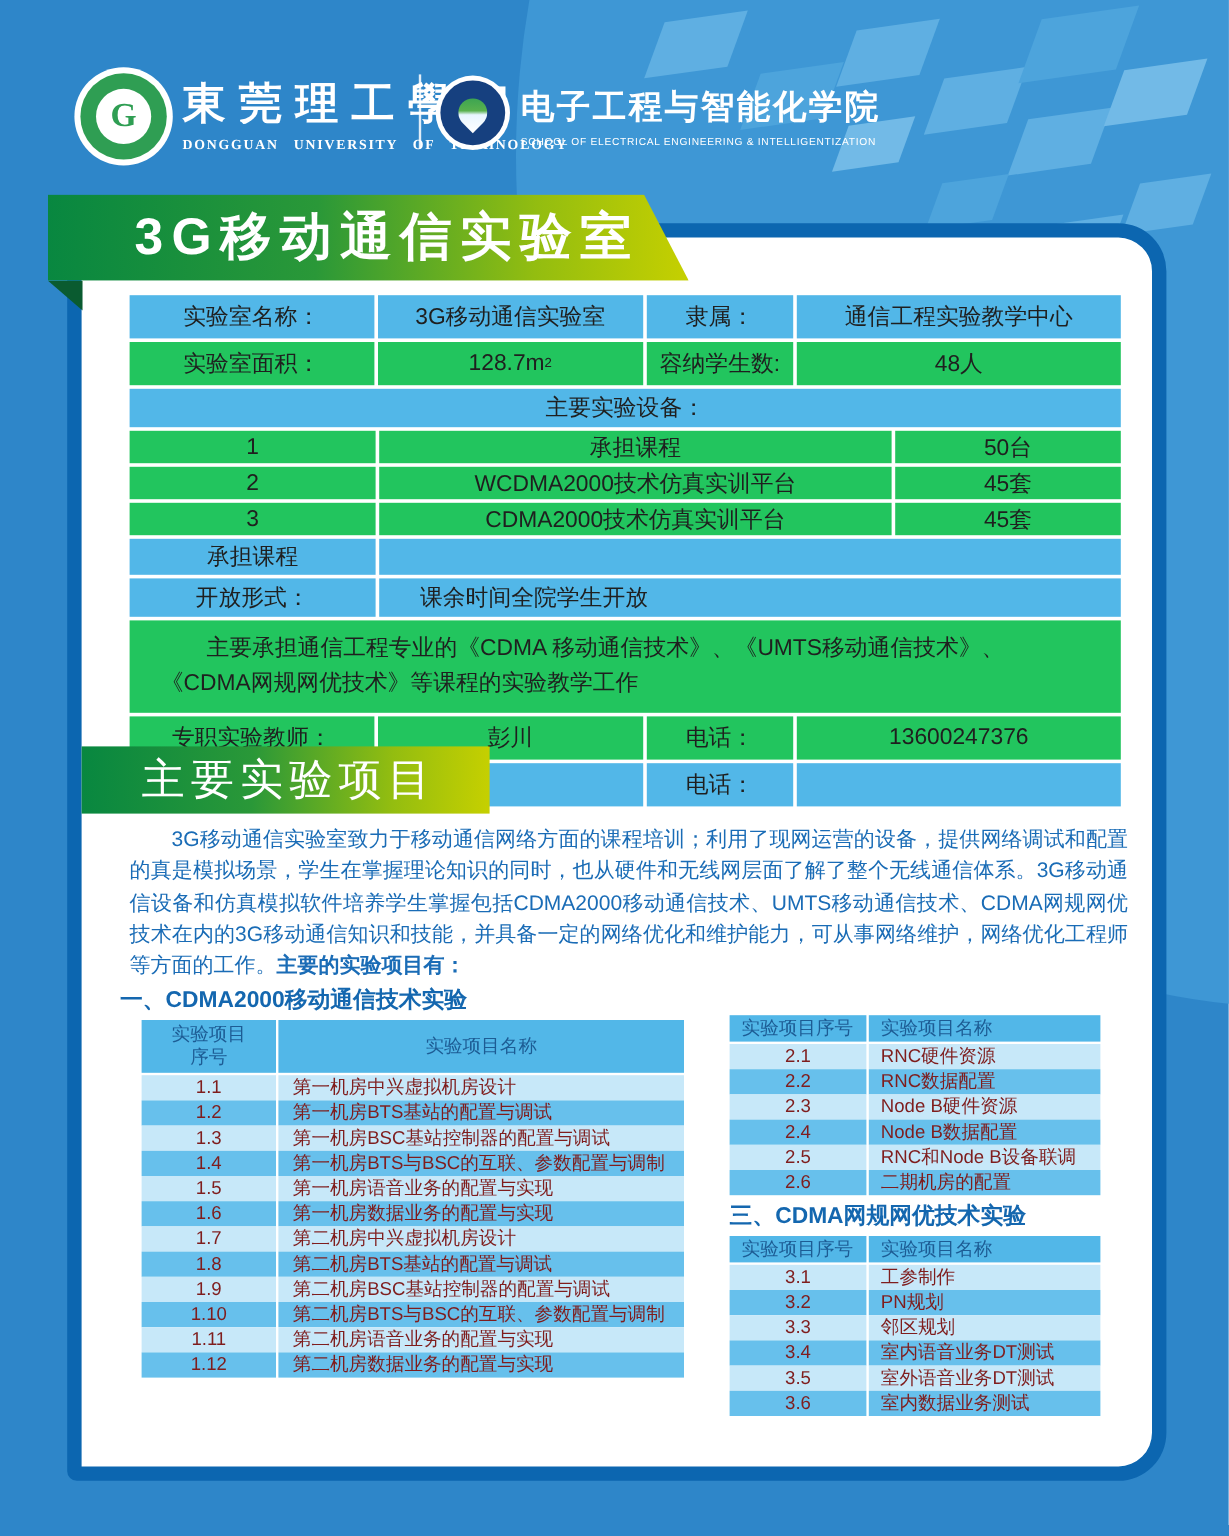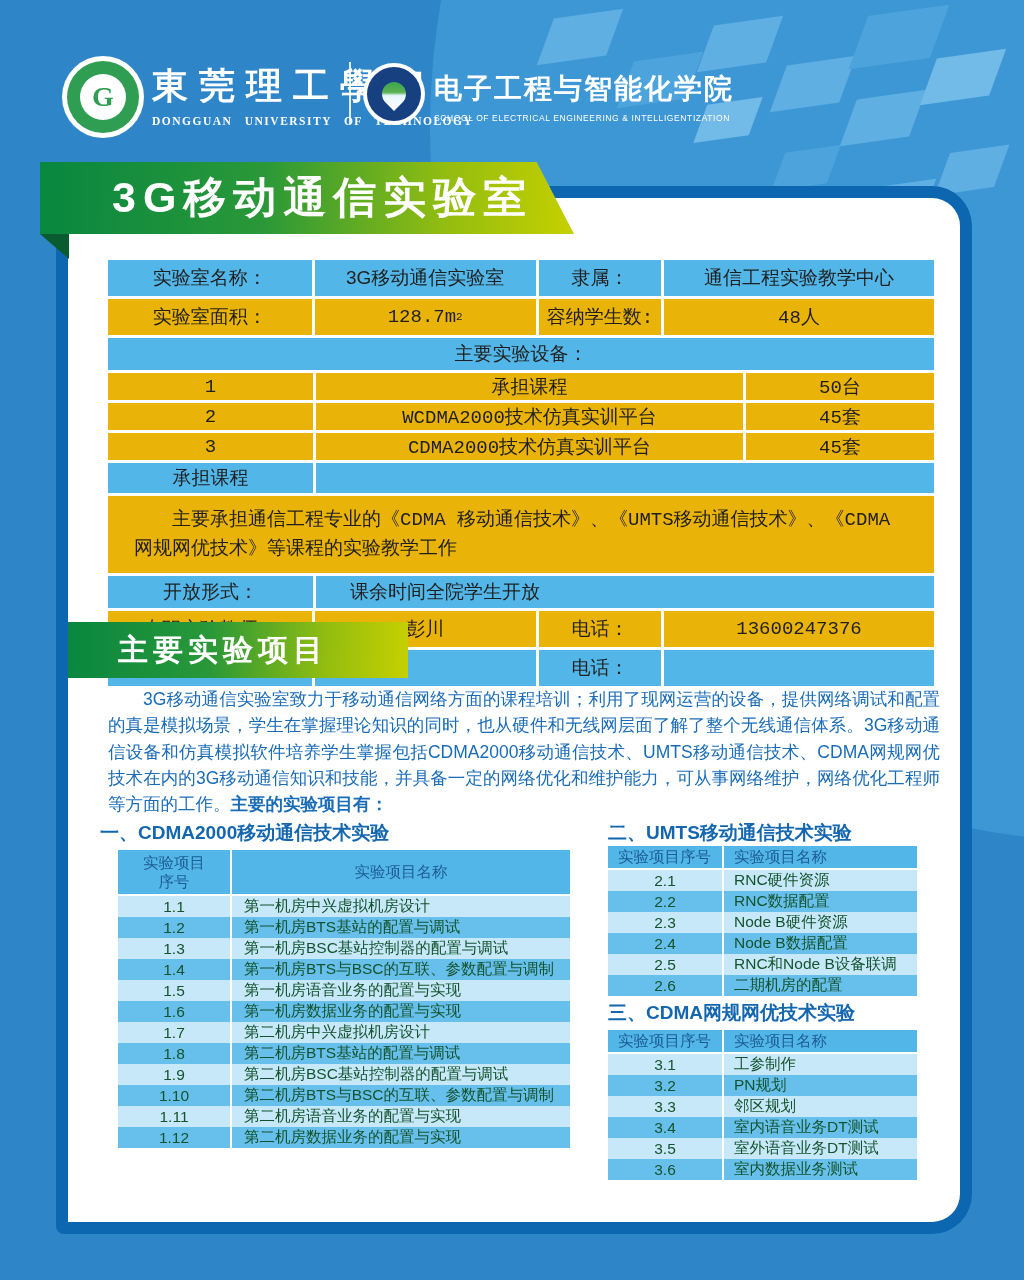--- a/index.html
+++ b/index.html
@@ -34,46 +34,46 @@
   
   .grad{background:linear-gradient(92deg,#088740 0%,#2A9838 42%,#93BD10 76%,#C6D000 100%);}
   .title-banner{position:absolute;left:40px;top:162px;width:534px;height:72px;
         clip-path:polygon(0 0,93% 0,100% 100%,0 100%);
         display:flex;align-items:center;padding-left:72px;box-sizing:border-box;}
   .title-banner span{font-size:43px;font-weight:bold;color:#fff;letter-spacing:7px;white-space:nowrap;}
   .fold{position:absolute;left:40px;top:234px;width:29px;height:25px;background:#0A5B30;
         clip-path:polygon(0 0,100% 0,100% 100%);}
   .sec-banner{position:absolute;left:68px;top:622px;width:340px;height:56px;display:flex;align-items:center;
         padding-left:50px;box-sizing:border-box;}
-  .sec-banner span{font-size:30px;font-weight:bold;color:#fff;letter-spacing:5px;white-space:nowrap;}
-  
-  .itable{position:absolute;left:108px;top:260px;width:826px;display:flex;flex-direction:column;gap:3px;}
+  .sec-banner span{font-size:36px;font-weight:normal;color:#fff;letter-spacing:5px;white-space:nowrap;}
+  
+  .itable{position:absolute;left:108px;top:246px;width:826px;display:flex;flex-direction:column;gap:3px;}
   .irow{display:flex;gap:3px;}
   .irow>div{display:flex;align-items:center;justify-content:center;font-size:19px;color:#1f1f1f;box-sizing:border-box;}
   .irow.m>div{background:#52B7E8;}
-  .irow.l>div{background:#eab308;font-family:Liberation Mono, monospace;}
+  .irow.l>div{background:#22c55e;}
   .w-c1{width:205px;} .w-c2{width:223px;} .w-c3{width:123px;} .w-c4{width:272px;}
   .w-mid{width:427px;} .w-qty{width:188px;} .w-rest{flex:1;}
   .h36{height:36px;} .h32{height:32px;} .h30{height:30px;} .h27{height:27px;}
   .desc-cell{justify-content:flex-start !important;text-align:left;padding:10px 26px;line-height:1.5;}
   .desc-cell p{margin:0;text-indent:2em;}
   .left-pad{justify-content:flex-start !important;padding-left:34px;}
   sup{font-size:11px;}
   
   .intro{position:absolute;left:108px;top:686px;width:832px;font-size:17.5px;line-height:1.5;
          color:#1A6CB6;text-align:justify;}
   .intro p{margin:0;text-indent:2em;}
   .intro b{font-weight:bold;}
   
   .sec-head{position:absolute;font-size:19px;font-weight:bold;color:#1467AF;white-space:nowrap;}
   .ptable{position:absolute;display:flex;flex-direction:column;gap:2px;justify-content:center;}
   .phead{display:flex;gap:2px;}
   .phead>div{background:#52B7E8;color:#1D5C94;font-size:15.5px;display:flex;align-items:center;box-sizing:border-box;}
   .prow{display:flex;gap:2px;}
-  .prow>div{font-size:15.5px;color:#14532d;display:flex;align-items:center;box-sizing:border-box;}
+  .prow>div{font-size:15.5px;color:#7f1d1d;display:flex;align-items:center;box-sizing:border-box;}
   .prow.odd>div{background:#C7E8F9;}
   .prow.even>div{background:#67C0EC;}
   .t1 .no{width:112px;justify-content:center;text-align:center;}
   .t1 .nm{width:338px;padding-left:12px;}
   .t1 .phead>div{height:44px;}
   .t1 .prow>div{height:21px;}
   .t1 .phead .nm{justify-content:center;padding-left:0;}
   .t1 .phead .no{flex-direction:column;justify-content:center;line-height:1.25;}
   .t23 .no{width:114px;}
   .t23 .nm{width:193px;padding-left:10px;}
@@ -168,28 +168,28 @@
     </div>
     <div class="irow l">
       <div class="w-c1 h27">3</div>
       <div class="w-mid h27">CDMA2000技术仿真实训平台</div>
       <div class="w-qty h27">45套</div>
     </div>
     <div class="irow m">
       <div class="w-c1 h30">承担课程</div>
       <div class="w-rest h30"></div>
     </div>
+    <div class="irow m">
+      <div class="w-c1 h32">开放形式：</div>
+      <div class="w-rest h32 left-pad">课余时间全院学生开放</div>
+    </div>
     <div class="irow l">
       <div class="w-rest desc-cell">
           <p>主要承担通信工程专业的《CDMA 移动通信技术》、《UMTS移动通信技术》、《CDMA网规网优技术》等课程的实验教学工作</p>
         </div>
-    </div>
-    <div class="irow m">
-      <div class="w-c1 h32">开放形式：</div>
-      <div class="w-rest h32 left-pad">课余时间全院学生开放</div>
     </div>
     <div class="irow l">
       <div class="w-c1 h36">专职实验教师：</div>
       <div class="w-c2 h36">彭川</div>
       <div class="w-c3 h36">电话：</div>
       <div class="w-c4 h36">13600247376</div>
     </div>
     <div class="irow m">
       <div class="w-c1 h36">实验助理：</div>
       <div class="w-c2 h36"></div>
@@ -260,21 +260,20 @@
           <div class="no">1.11</div>
           <div class="nm">第二机房语音业务的配置与实现</div>
         </div>
         <div class="prow even">
           <div class="no">1.12</div>
           <div class="nm">第二机房数据业务的配置与实现</div>
         </div>
       </div>
   </div>
 
-  <div class="sec-head" style="left:608px;top:820px;">二、UMTS移动通信技术实验</div>
   <div class="ptable t23" style="left:608px;top:846px;width:322px;">
     <div class="phead">
       <div class="no">实验项目序号</div>
       <div class="nm">实验项目名称</div>
     </div>
     <div>
         <div class="prow odd">
           <div class="no">2.1</div>
           <div class="nm">RNC硬件资源</div>
         </div>

